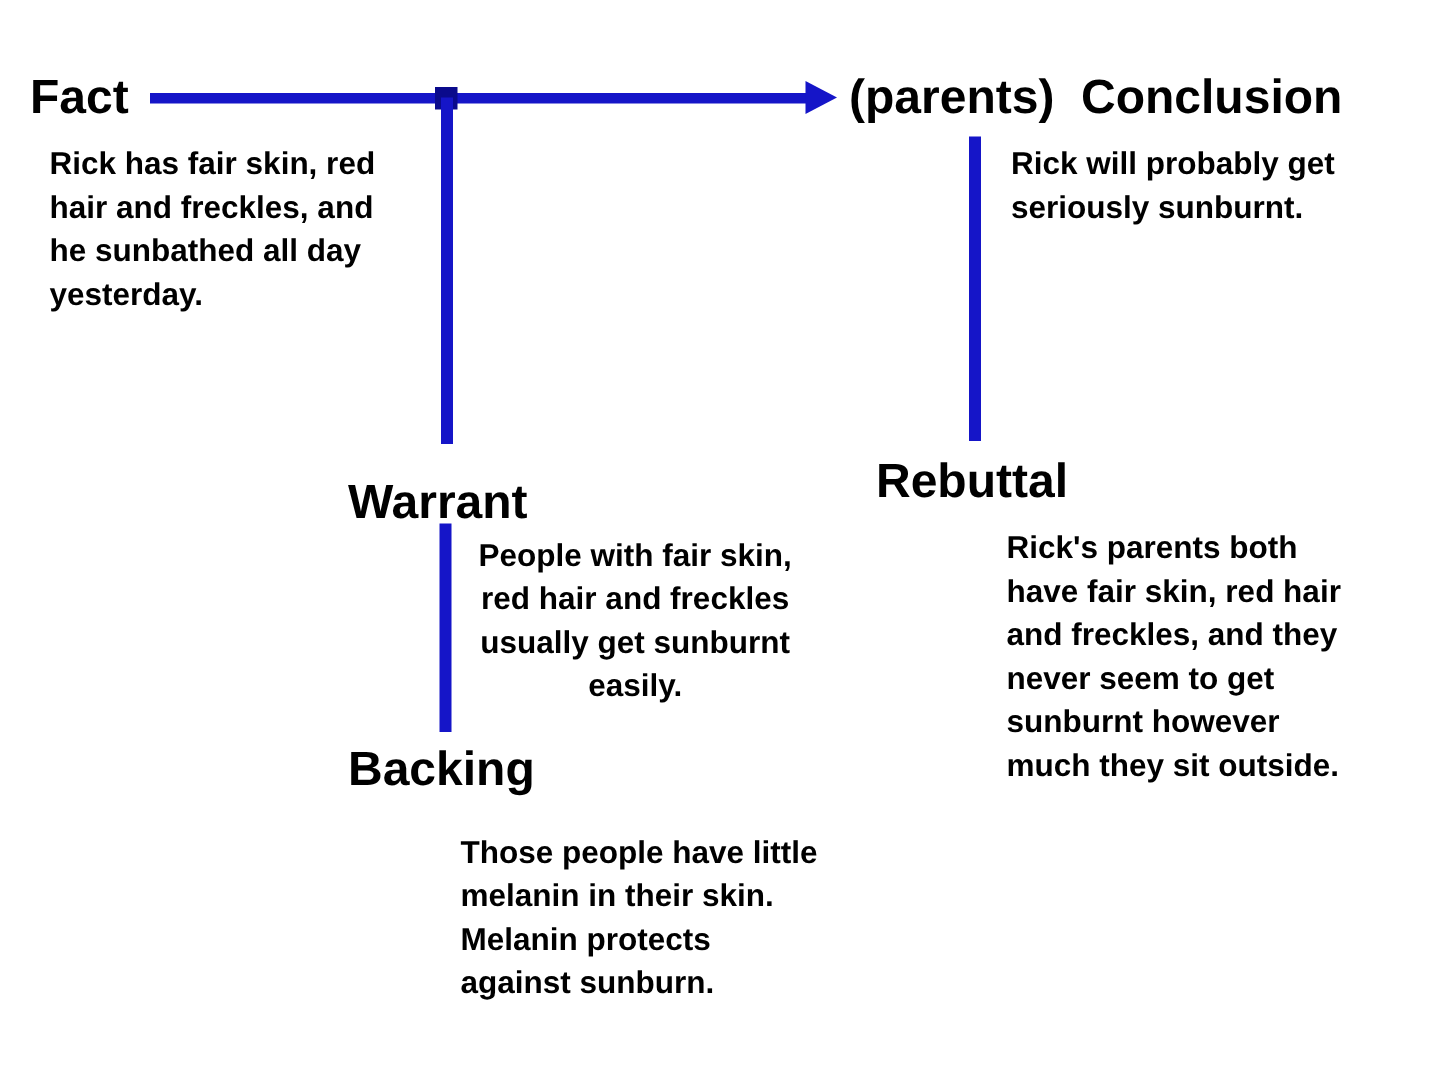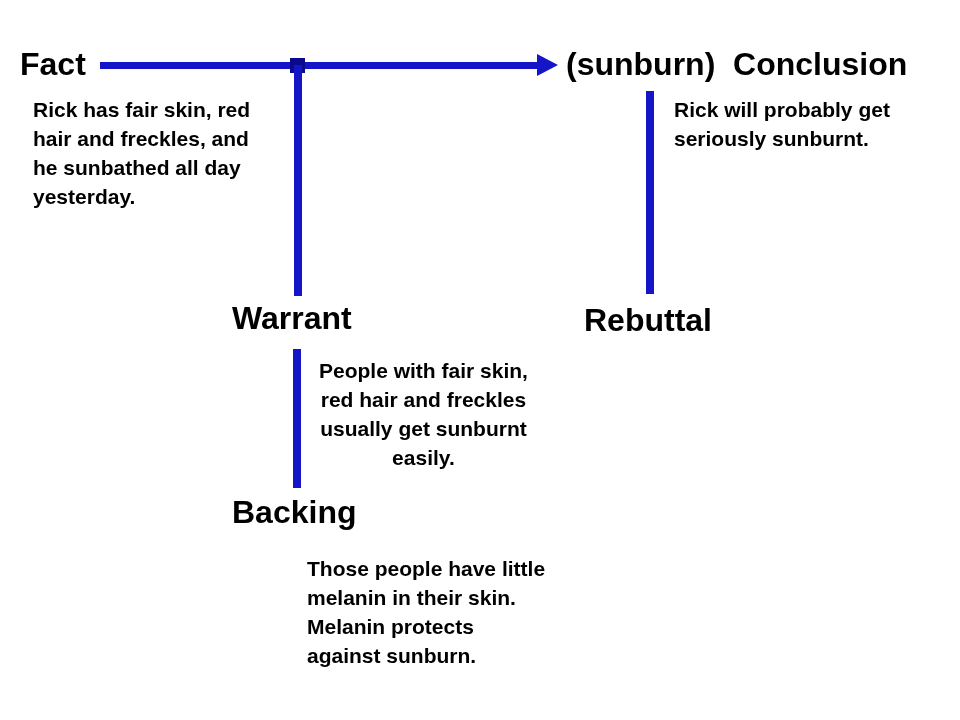--- a/index.html
+++ b/index.html
@@ -56,21 +56,21 @@
     width: 15px; height: 15px;
     background: var(--junction);
   }
   .vline { position: absolute; width: 8px; background: var(--blue); }
   .vline-warrant  { left: 294px; top: 65px;  height: 231px; }
   .vline-rebuttal { left: 646px; top: 91px;  height: 203px; }
   .vline-backing  { left: 293px; top: 349px; height: 139px; }
 
   .pos-fact-heading       { left: 20px;  top: 46px;  }
   .pos-conclusion-heading { left: 566px; top: 46px;  }
-  .pos-warrant-heading    { left: 232px; top: 300px; }
+  .pos-warrant-heading    { left: 232px; top: 316px; }
   .pos-rebuttal-heading   { left: 584px; top: 302px; }
   .pos-backing-heading    { left: 232px; top: 494px; }
 
   .pos-fact-text       { left: 33px;  top: 95px;  }
   .pos-conclusion-text { left: 674px; top: 95px;  }
   .pos-warrant-text    { left: 319px; top: 356px; text-align: center; }
   .pos-rebuttal-text   { left: 671px; top: 351px; }
   .pos-backing-text    { left: 307px; top: 554px; }
 </style>
 </head>
@@ -79,33 +79,39 @@
 <div class="canvas">
 
   <div class="hline"></div>
   <div class="arrowhead"></div>
   <div class="junction"></div>
   <div class="vline vline-warrant"></div>
   <div class="vline vline-rebuttal"></div>
   <div class="vline vline-backing"></div>
 
   <div class="heading pos-fact-heading">Fact</div>
-  <div class="heading pos-conclusion-heading">(sunburn)  Conclusion</div>
+  <div class="heading pos-conclusion-heading">(parents)  Conclusion</div>
   <div class="heading pos-warrant-heading">Warrant</div>
   <div class="heading pos-backing-heading">Backing</div>
   <div class="heading pos-rebuttal-heading">Rebuttal</div>
 
   <div class="body-text pos-fact-text">Rick has fair skin, red
 hair and freckles, and
 he sunbathed all day
 yesterday.</div>
   <div class="body-text pos-conclusion-text">Rick will probably get
 seriously sunburnt.</div>
   <div class="body-text pos-warrant-text">People with fair skin,
 red hair and freckles
 usually get sunburnt
 easily.</div>
+  <div class="body-text pos-rebuttal-text">Rick's parents both
+have fair skin, red hair
+and freckles, and they
+never seem to get
+sunburnt however
+much they sit outside.</div>
   <div class="body-text pos-backing-text">Those people have little
 melanin in their skin.
 Melanin protects
 against sunburn.</div>
 
 </div>
 
 </body></html>

